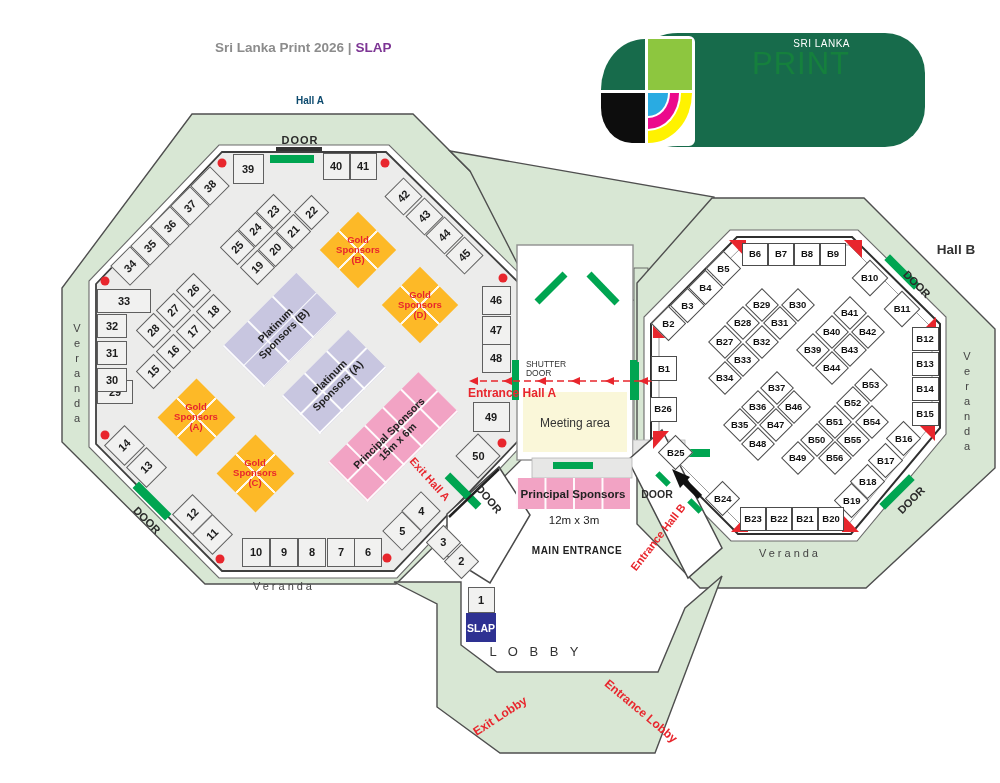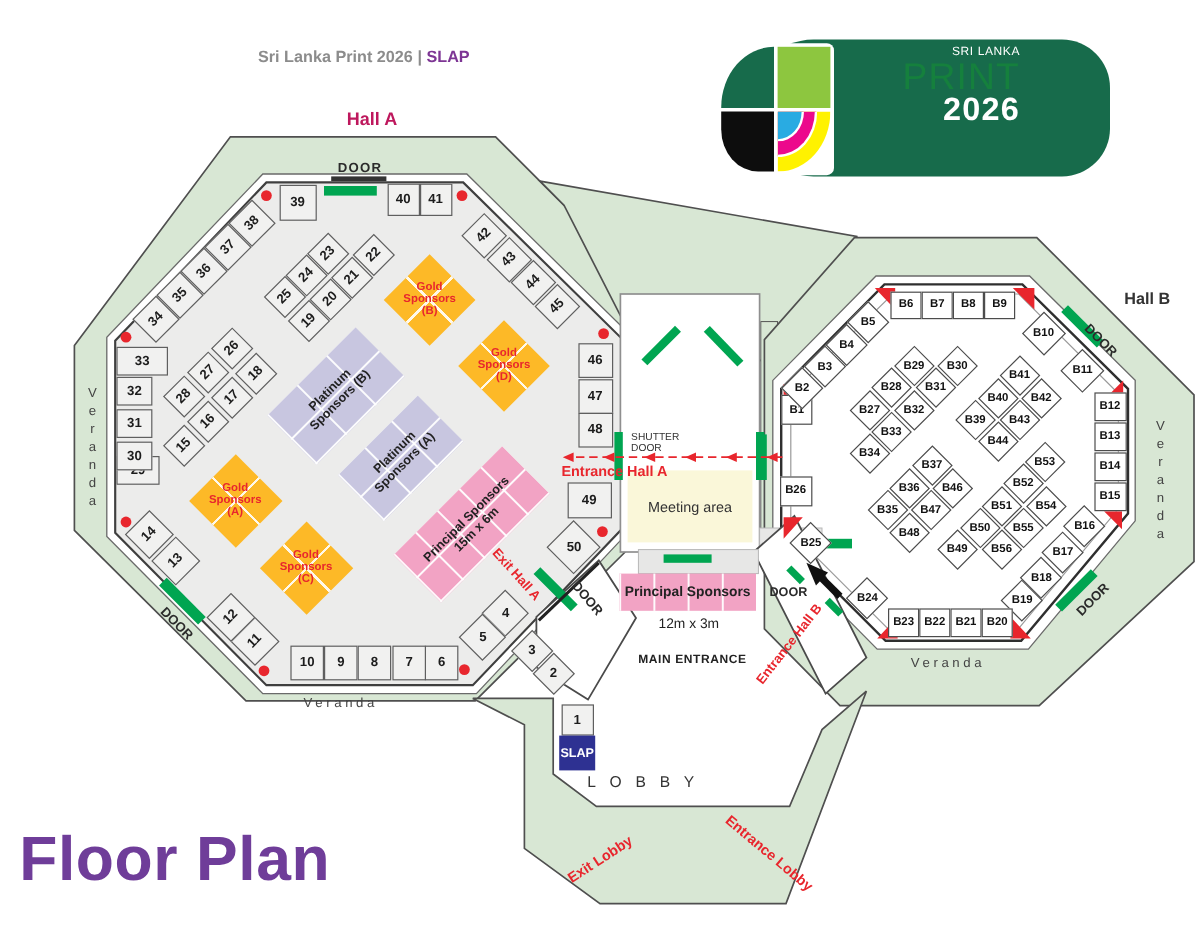--- a/index.html
+++ b/index.html
@@ -98,21 +98,20 @@
     <div class="q-bl"></div>
     <div class="q-br">
       <div class="ring y"></div>
       <div class="ring m"></div>
       <div class="ring c"></div>
     </div>
   </div>
   <div id="logo-text">
     <div class="country">SRI LANKA</div>
     <div class="word">PRINT</div>
-    <div class="year">2026</div>
   </div>
 
   <svg width="1000" height="783">
 
     <polygon class="gv" points="192,114 413,114 526,227 526,455 396,584 205,584 62,442 62,288"></polygon>
     <polygon class="gv" points="450,151 714,197 714,242 639,302 517,263 470,171"></polygon>
     <rect class="gv" x="634" y="268" width="14" height="190" style="stroke-width:.8"></rect>
     <polygon class="gv" points="712,198 864,198 995,329 995,468 866,588 700,588 637,524 637,283"></polygon>
     <polygon class="gv" points="394,582 437,604 437,707 500,753 655,753 722,576 685,608 658,672 497,672 461,645 461,582"></polygon>
 
@@ -267,21 +266,21 @@
       </div>
       <div class="booth ha" style="left: 97px; top: 368px; width: 30px; height: 24px;">
         <span>30</span>
       </div>
       <div class="booth ha" style="left: 97px; top: 341px; width: 30px; height: 24px;">
         <span>31</span>
       </div>
       <div class="booth ha" style="left: 97px; top: 314px; width: 30px; height: 24px;">
         <span>32</span>
       </div>
-      <div class="booth ha" style="left: 97px; top: 289px; width: 43px; height: 24px;">
+      <div class="booth ha" style="left: 97px; top: 289px; width: 54px; height: 24px;">
         <span>33</span>
       </div>
       <div class="booth ha dia" style="left: 116px; top: 252px; width: 28px; height: 28px;">
         <span>34</span>
       </div>
       <div class="booth ha dia" style="left: 136px; top: 232px; width: 28px; height: 28px;">
         <span>35</span>
       </div>
       <div class="booth ha dia" style="left: 156px; top: 212px; width: 28px; height: 28px;">
         <span>36</span>
@@ -321,21 +320,21 @@
       </div>
       <div class="booth ha" style="left: 481.5px; top: 343.5px; width: 29px; height: 29px;">
         <span>48</span>
       </div>
       <div class="booth ha" style="left: 472.5px; top: 402px; width: 37px; height: 30px; text-align: center;">
         <span>49</span>
       </div>
       <div class="booth ha dia" style="left: 462px; top: 440px; width: 32px; height: 32px;">
         <span class="ctr">50</span>
       </div>
-      <div class="booth hb" style="left: 651px; top: 329px; width: 26px; height: 25px; align-items: center;">
+      <div class="booth hb" style="left: 651px; top: 356px; width: 26px; height: 25px; align-items: center;">
         <span>B1</span>
       </div>
       <div class="booth hb dia" style="left: 655.5px; top: 310.5px; width: 25px; height: 25px;">
         <span class="ctr">B2</span>
       </div>
       <div class="booth hb dia" style="left: 674.5px; top: 292.5px; width: 25px; height: 25px;">
         <span class="ctr">B3</span>
       </div>
       <div class="booth hb dia" style="left: 692.5px; top: 274.5px; width: 25px; height: 25px;">
         <span class="ctr">B4</span>
@@ -529,21 +528,21 @@
       <div class="zone plat" style="left: 287px; top: 355px; width: 94px; height: 54px;">
         <div>Platinum</div>
         <div>Sponsors (A)</div>
       </div>
       <div class="zone prin" style="left: 329px; top: 409px; width: 128px; height: 56px;">
         <div>Principal Sponsors</div>
         <div>15m x 6m</div>
       </div>
     </div>
 
-  <div class="lbl" style="left:310px;top:100px;transform:translate(-50%,-50%);font-weight:bold;font-size:15px;color:#be185d">Hall A</div>
+  <div class="lbl" style="left:310px;top:100px;transform:translate(-50%,-50%);font-weight:bold;font-size:10px;color:#0c4a6e">Hall A</div>
   <div class="lbl" style="left:956px;top:249px;transform:translate(-50%,-50%);font-weight:bold;font-size:13.5px;color:#333">Hall B</div>
 
   <div class="lbl" style="left:300px;top:140px;transform:translate(-50%,-50%);font-weight:bold;font-size:11px;letter-spacing:1px">DOOR</div>
   <div class="lbl" style="left:147px;top:520px;transform:translate(-50%,-50%) rotate(45deg);font-weight:bold;font-size:11px">DOOR</div>
   <div class="lbl" style="left:489px;top:499px;transform:translate(-50%,-50%) rotate(50deg);font-weight:bold;font-size:11px">DOOR</div>
   <div class="lbl" style="left:917px;top:284px;transform:translate(-50%,-50%) rotate(45deg);font-weight:bold;font-size:11px">DOOR</div>
   <div class="lbl" style="left:911px;top:500px;transform:translate(-50%,-50%) rotate(-45deg);font-weight:bold;font-size:11px">DOOR</div>
   <div class="lbl" style="left:657px;top:494px;transform:translate(-50%,-50%);font-weight:bold;font-size:10.5px">DOOR</div>
 
   <div class="lbl vert" style="left:77px;top:374px;transform:translate(-50%,-50%);font-size:11px;letter-spacing:3px;color:#444">Veranda</div>
@@ -558,14 +557,13 @@
   <div class="lbl red-t" style="left:512px;top:393px;transform:translate(-50%,-50%);font-size:12px">Entrance Hall A</div>
   <div class="lbl red-t" style="left:430px;top:479px;transform:translate(-50%,-50%) rotate(48deg);font-size:11px">Exit Hall A</div>
   <div class="lbl red-t" style="left:658px;top:537px;transform:translate(-50%,-50%) rotate(-52deg);font-size:11px">Entrance Hall B</div>
   <div class="lbl" style="left:575px;top:423px;transform:translate(-50%,-50%);font-size:12px;color:#333">Meeting area</div>
   <div class="lbl" style="left:574px;top:520px;transform:translate(-50%,-50%);font-size:11.5px;color:#222">12m x 3m</div>
   <div class="lbl" style="left:577px;top:550px;transform:translate(-50%,-50%);font-weight:bold;font-size:10px;letter-spacing:.5px;color:#222">MAIN ENTRANCE</div>
   <div class="lbl" style="left:536px;top:651px;transform:translate(-50%,-50%);font-size:13px;letter-spacing:4px;color:#333">L O B B Y</div>
   <div class="lbl red-t" style="left:500px;top:716px;transform:translate(-50%,-50%) rotate(-33deg);font-size:12px">Exit Lobby</div>
   <div class="lbl red-t" style="left:641px;top:711px;transform:translate(-50%,-50%) rotate(40deg);font-size:12px">Entrance Lobby</div>
 
-  <div id="floorplan-title">Floor Plan</div>
 </div>
 
 </body></html>

